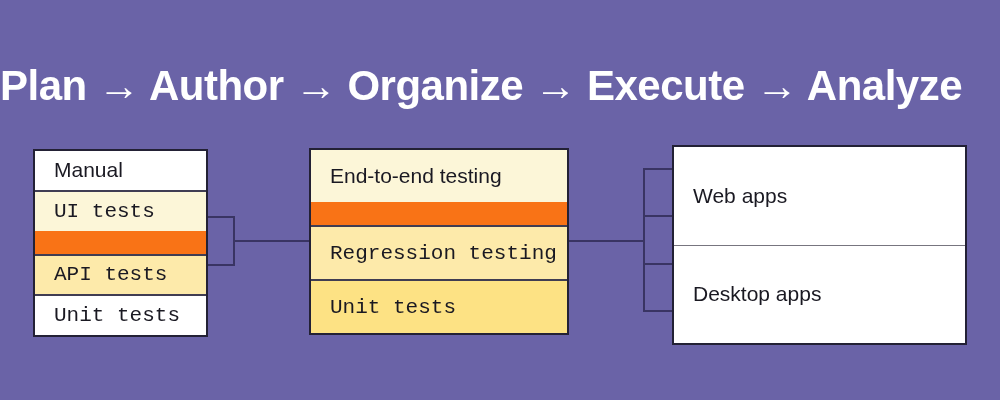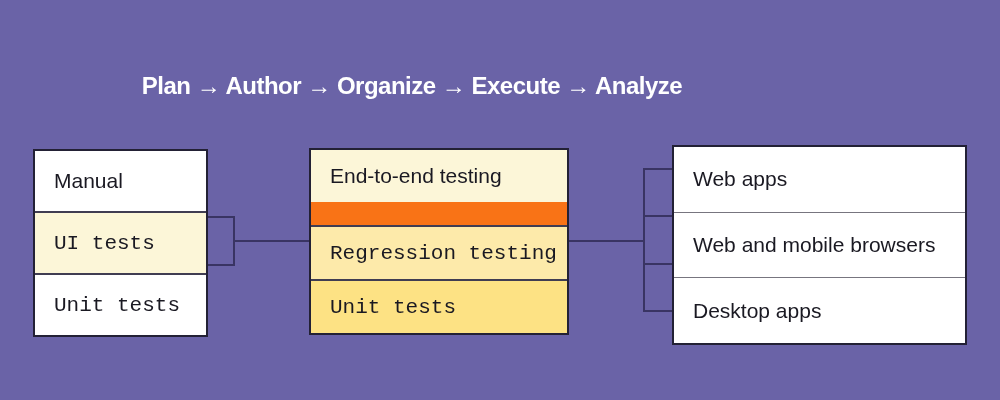--- a/index.html
+++ b/index.html
@@ -18,21 +18,21 @@
     width: 1000px;
     height: 400px;
   }
   .title {
     position: absolute;
     top: 69px;
     left: 0;
     width: 824px;
     text-align: center;
     color: #ffffff;
-    font-size: 24px;
+    font-size: 42px;
     font-weight: 700;
     letter-spacing: -0.5px;
     line-height: 34px;
     white-space: nowrap;
   }
   .box {
     position: absolute;
     box-sizing: border-box;
     border: 2px solid #232135;
     background: #f97316;
@@ -80,32 +80,32 @@
 </head>
 <body>
 
 <div class="stage">
 
   <div class="title">Plan → Author → Organize → Execute → Analyze</div>
 
   <div class="box box--left">
     <div class="row bg-white">Manual</div>
     <div class="row bg-cream">UI tests</div>
+    <div class="row bg-ly">API tests</div>
     <div class="row bg-white">Unit tests</div>
   </div>
 
   <div class="box box--middle">
     <div class="row bg-cream">End-to-end testing</div>
     <div class="row bg-ly">Regression testing</div>
     <div class="row bg-y">Unit tests</div>
   </div>
 
   <div class="box box--right">
     <div class="row bg-white">Web apps</div>
-    <div class="row bg-white">Web and mobile browsers</div>
     <div class="row bg-white">Desktop apps</div>
   </div>
 
   <div class="h-line l-stub-1"></div>
   <div class="h-line l-stub-2"></div>
   <div class="v-line l-vert"></div>
   <div class="h-line l-main"></div>
   <div class="h-line r-main"></div>
   <div class="v-line r-vert"></div>
   <div class="h-line r-stub-1"></div>

